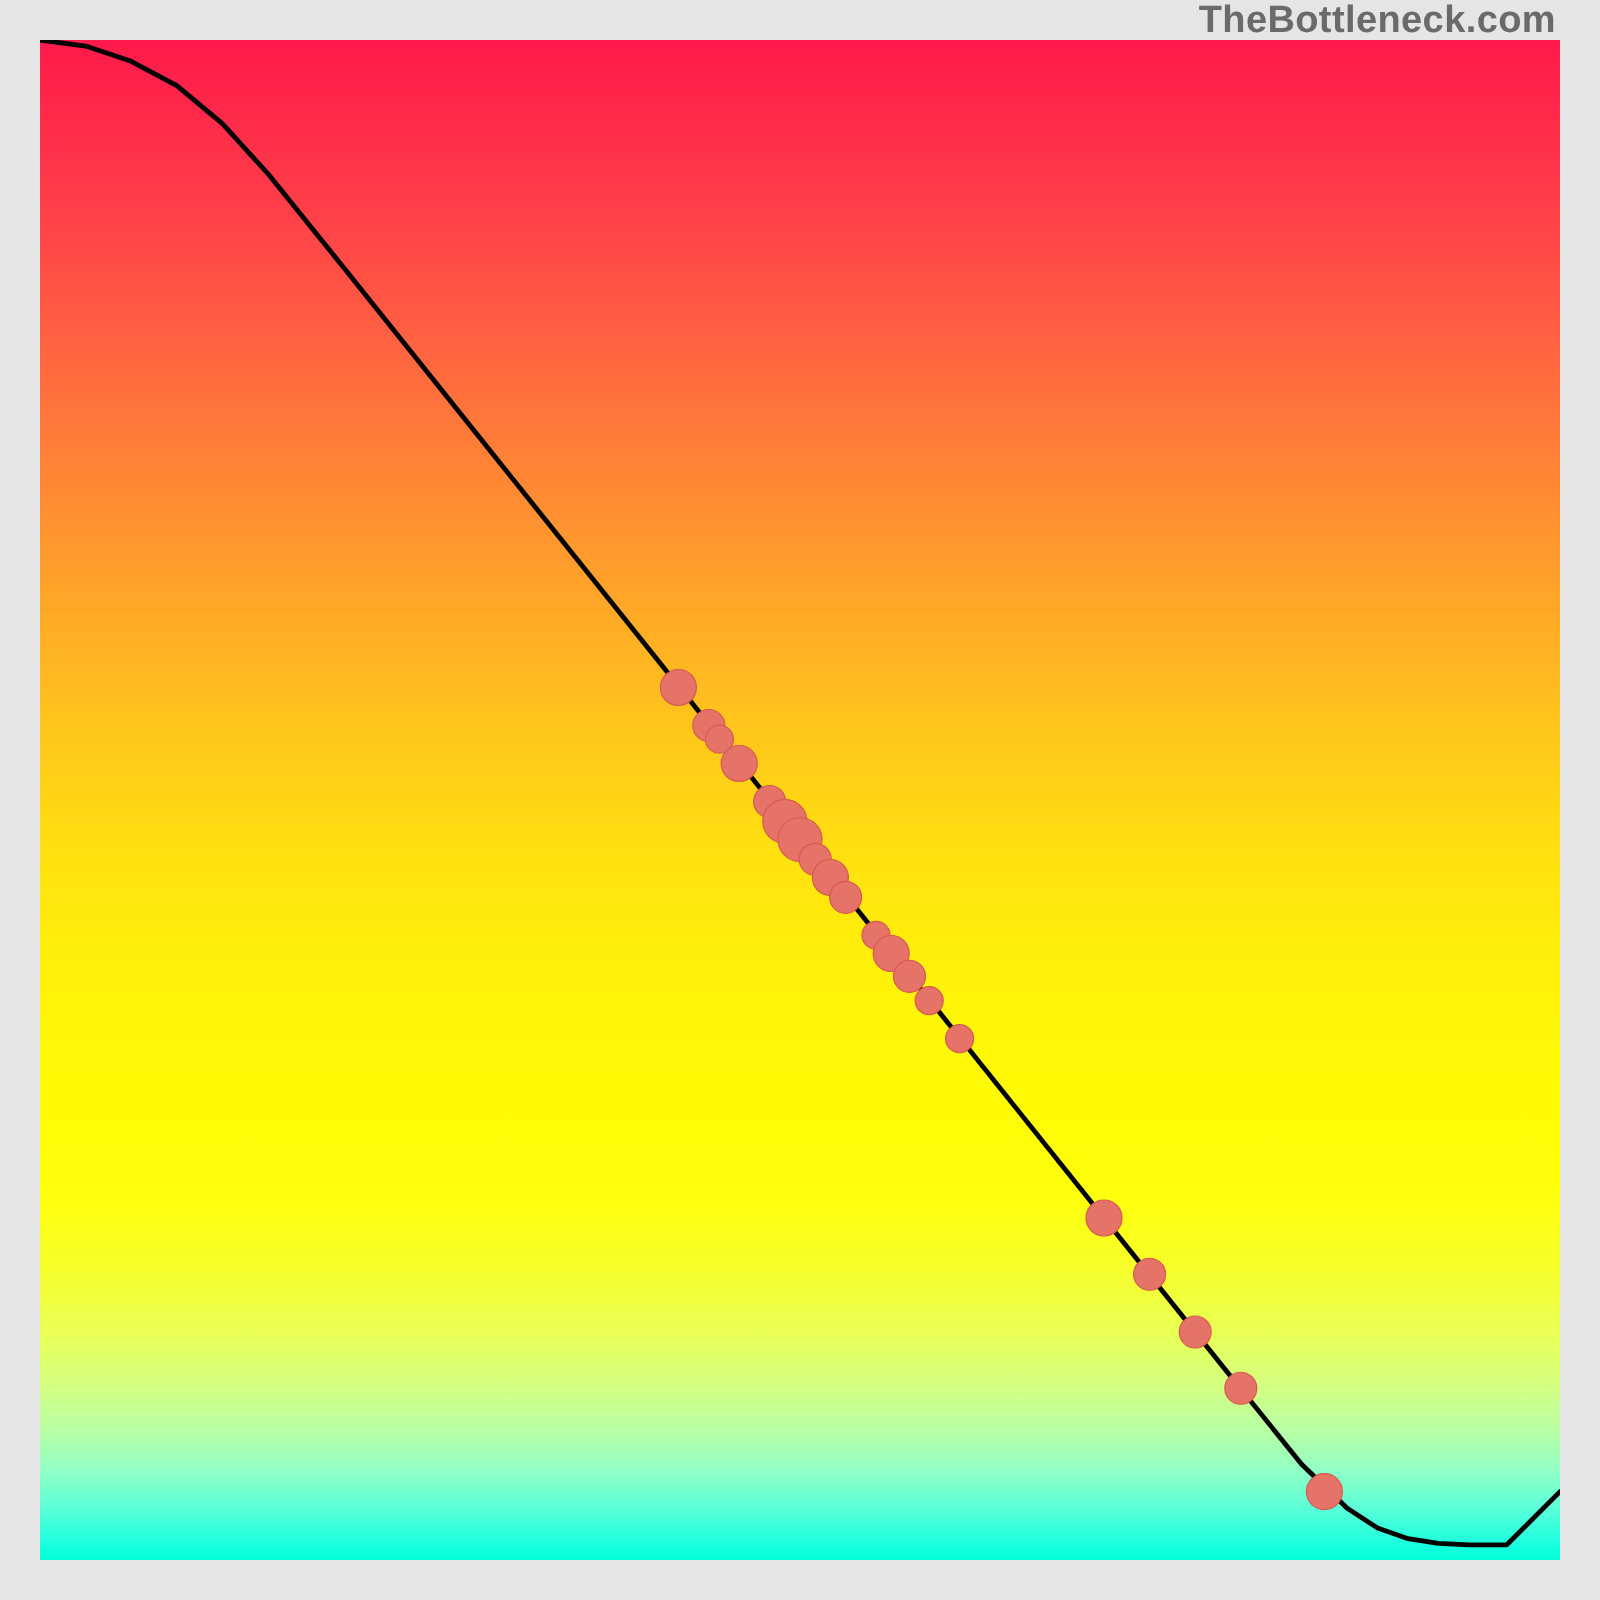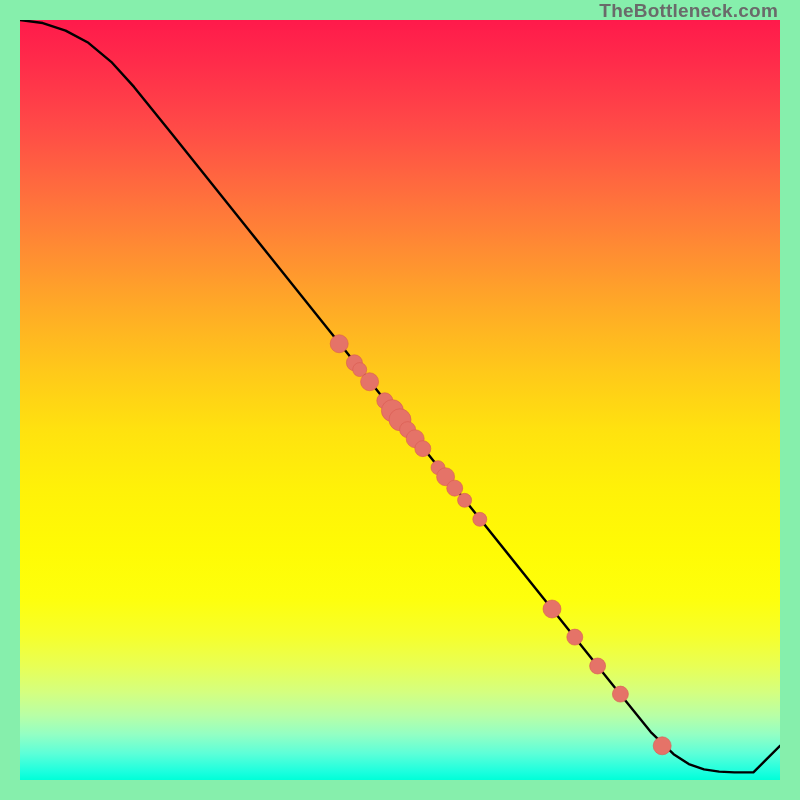--- a/index.html
+++ b/index.html
@@ -1,21 +1,21 @@
 <!DOCTYPE html>
 <html><head>
 <meta charset="utf-8">
 <style>
   * { margin: 0; padding: 0; box-sizing: border-box; }
   html, body { width: 800px; height: 800px; overflow: hidden; background: #000; }
   .stage {
     position: relative;
     width: 800px;
     height: 800px;
-    background: #86efac;
+    background: #e5e5e5;
   }
   .plot {
     position: absolute;
     left: 20px;
     top: 20px;
     width: 760px;
     height: 760px;
   }
   .gradient-bg {
     position: absolute;

